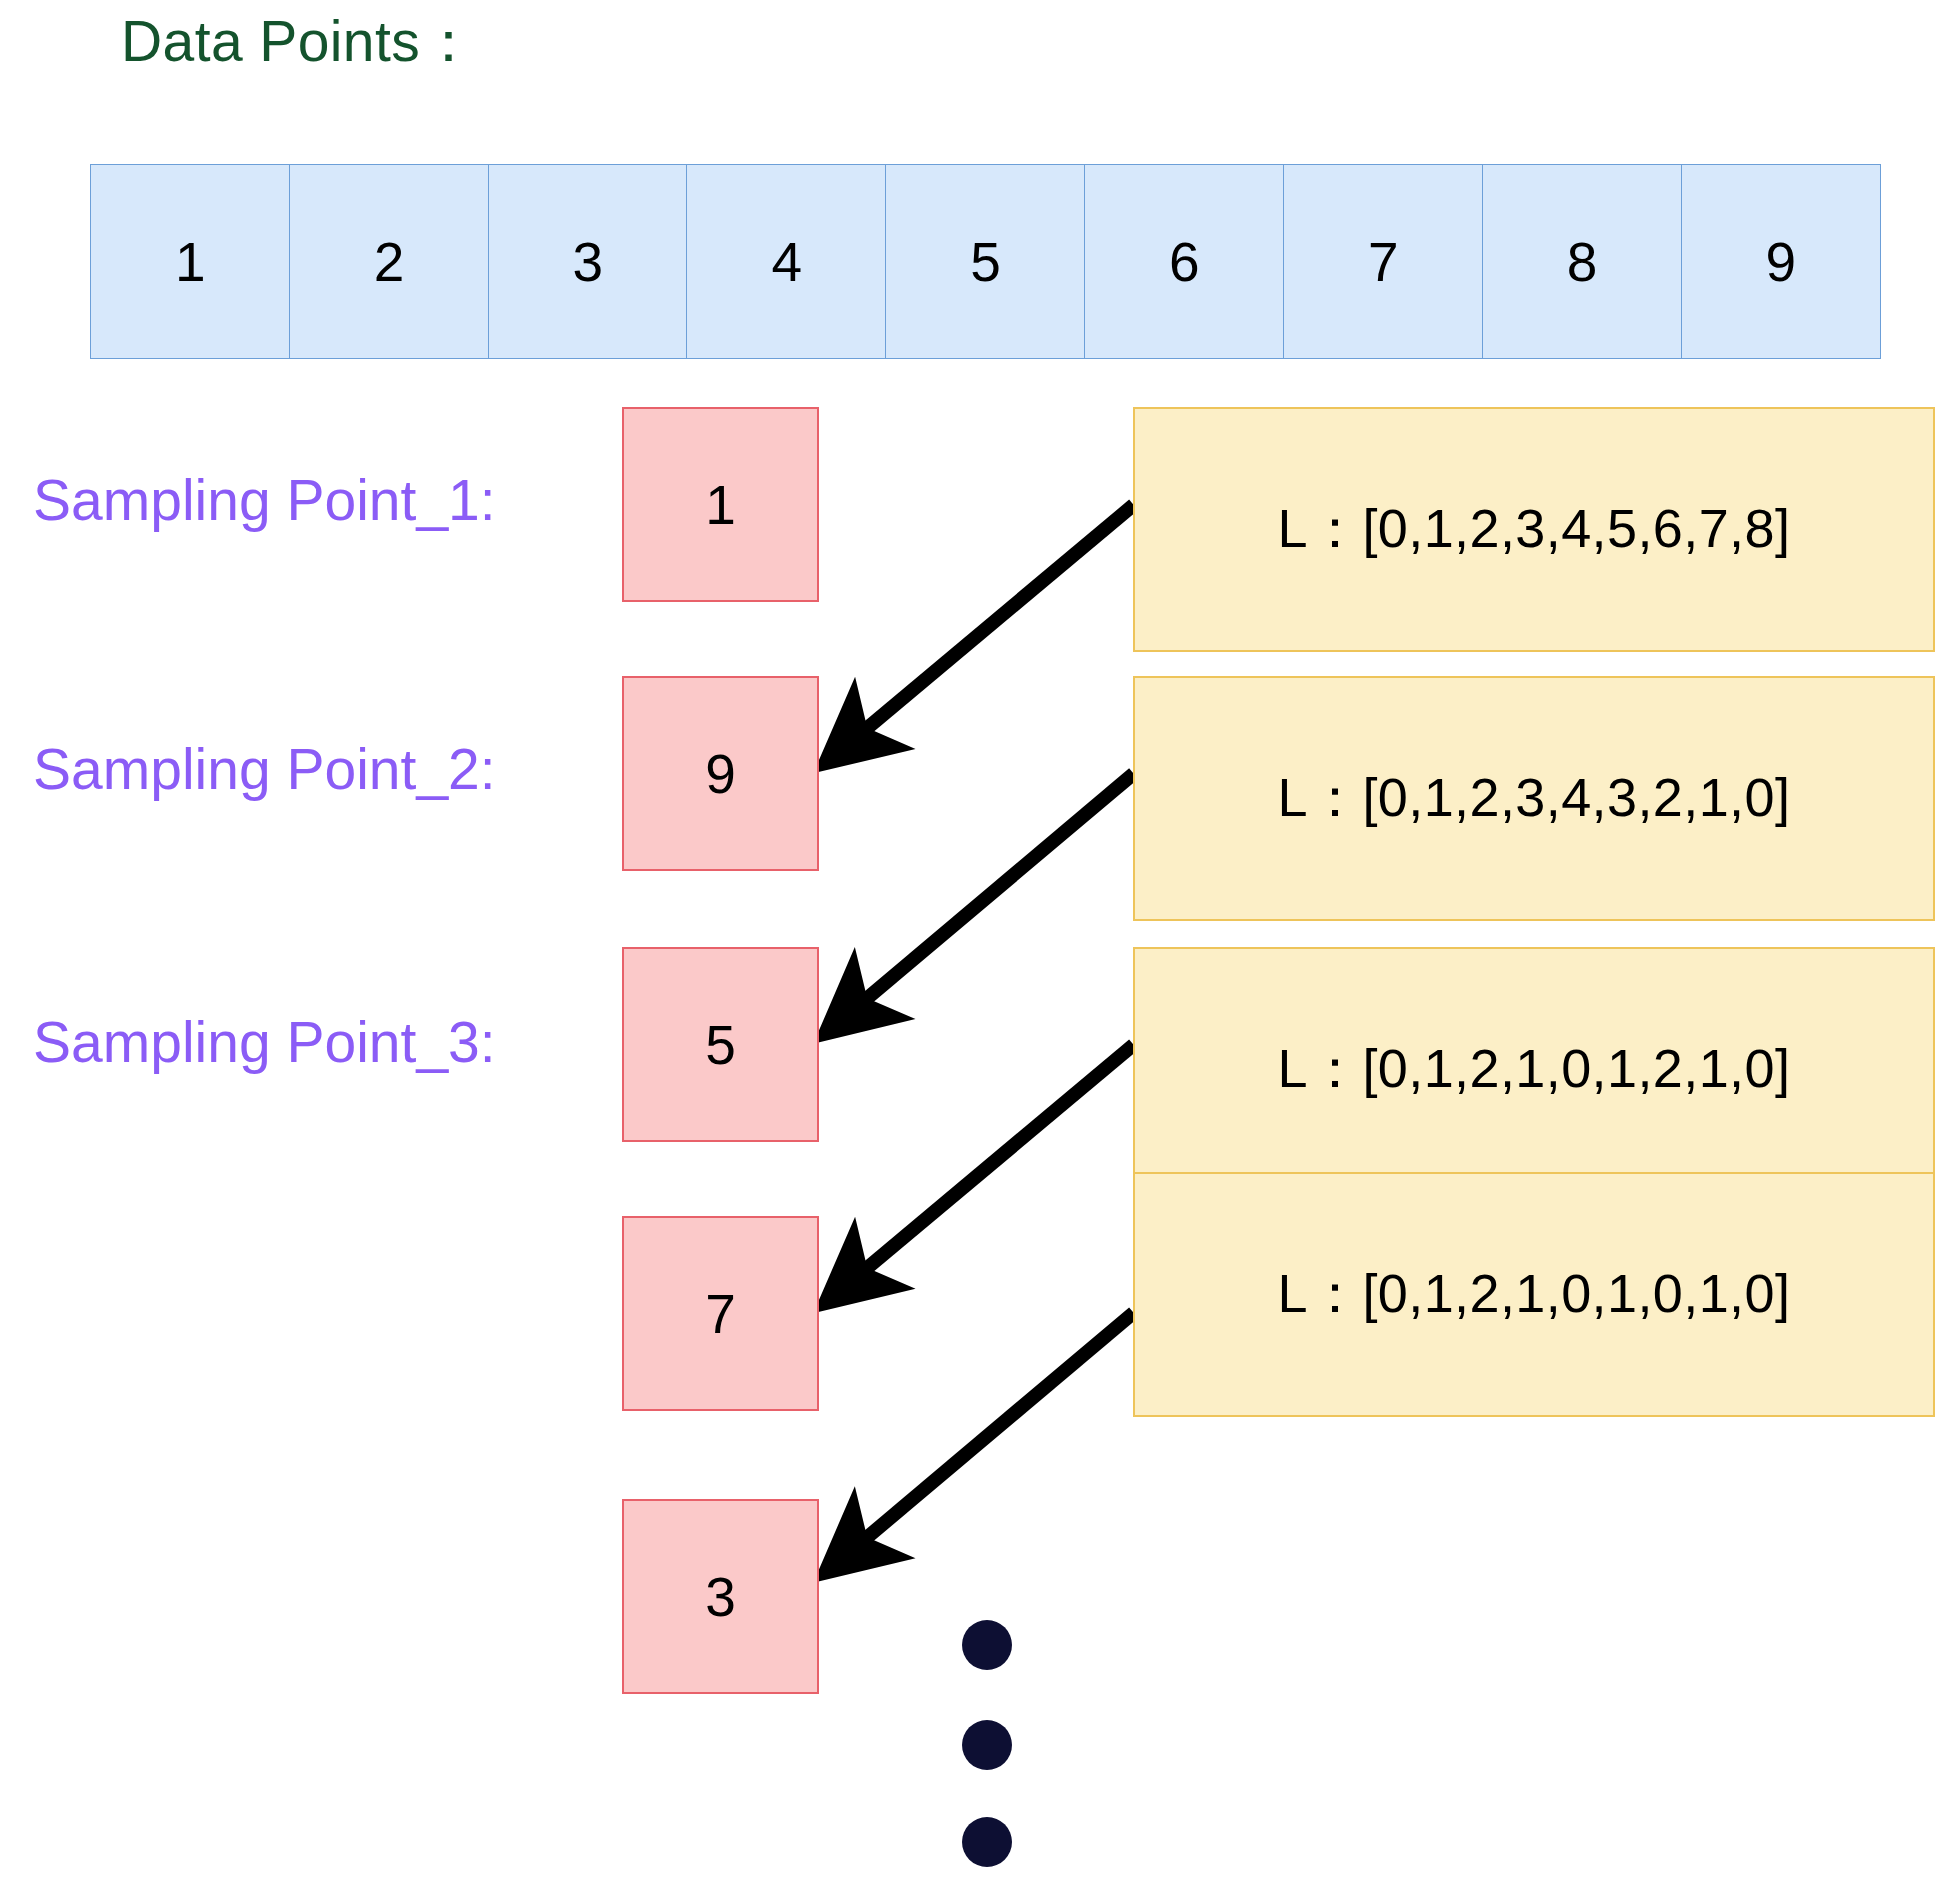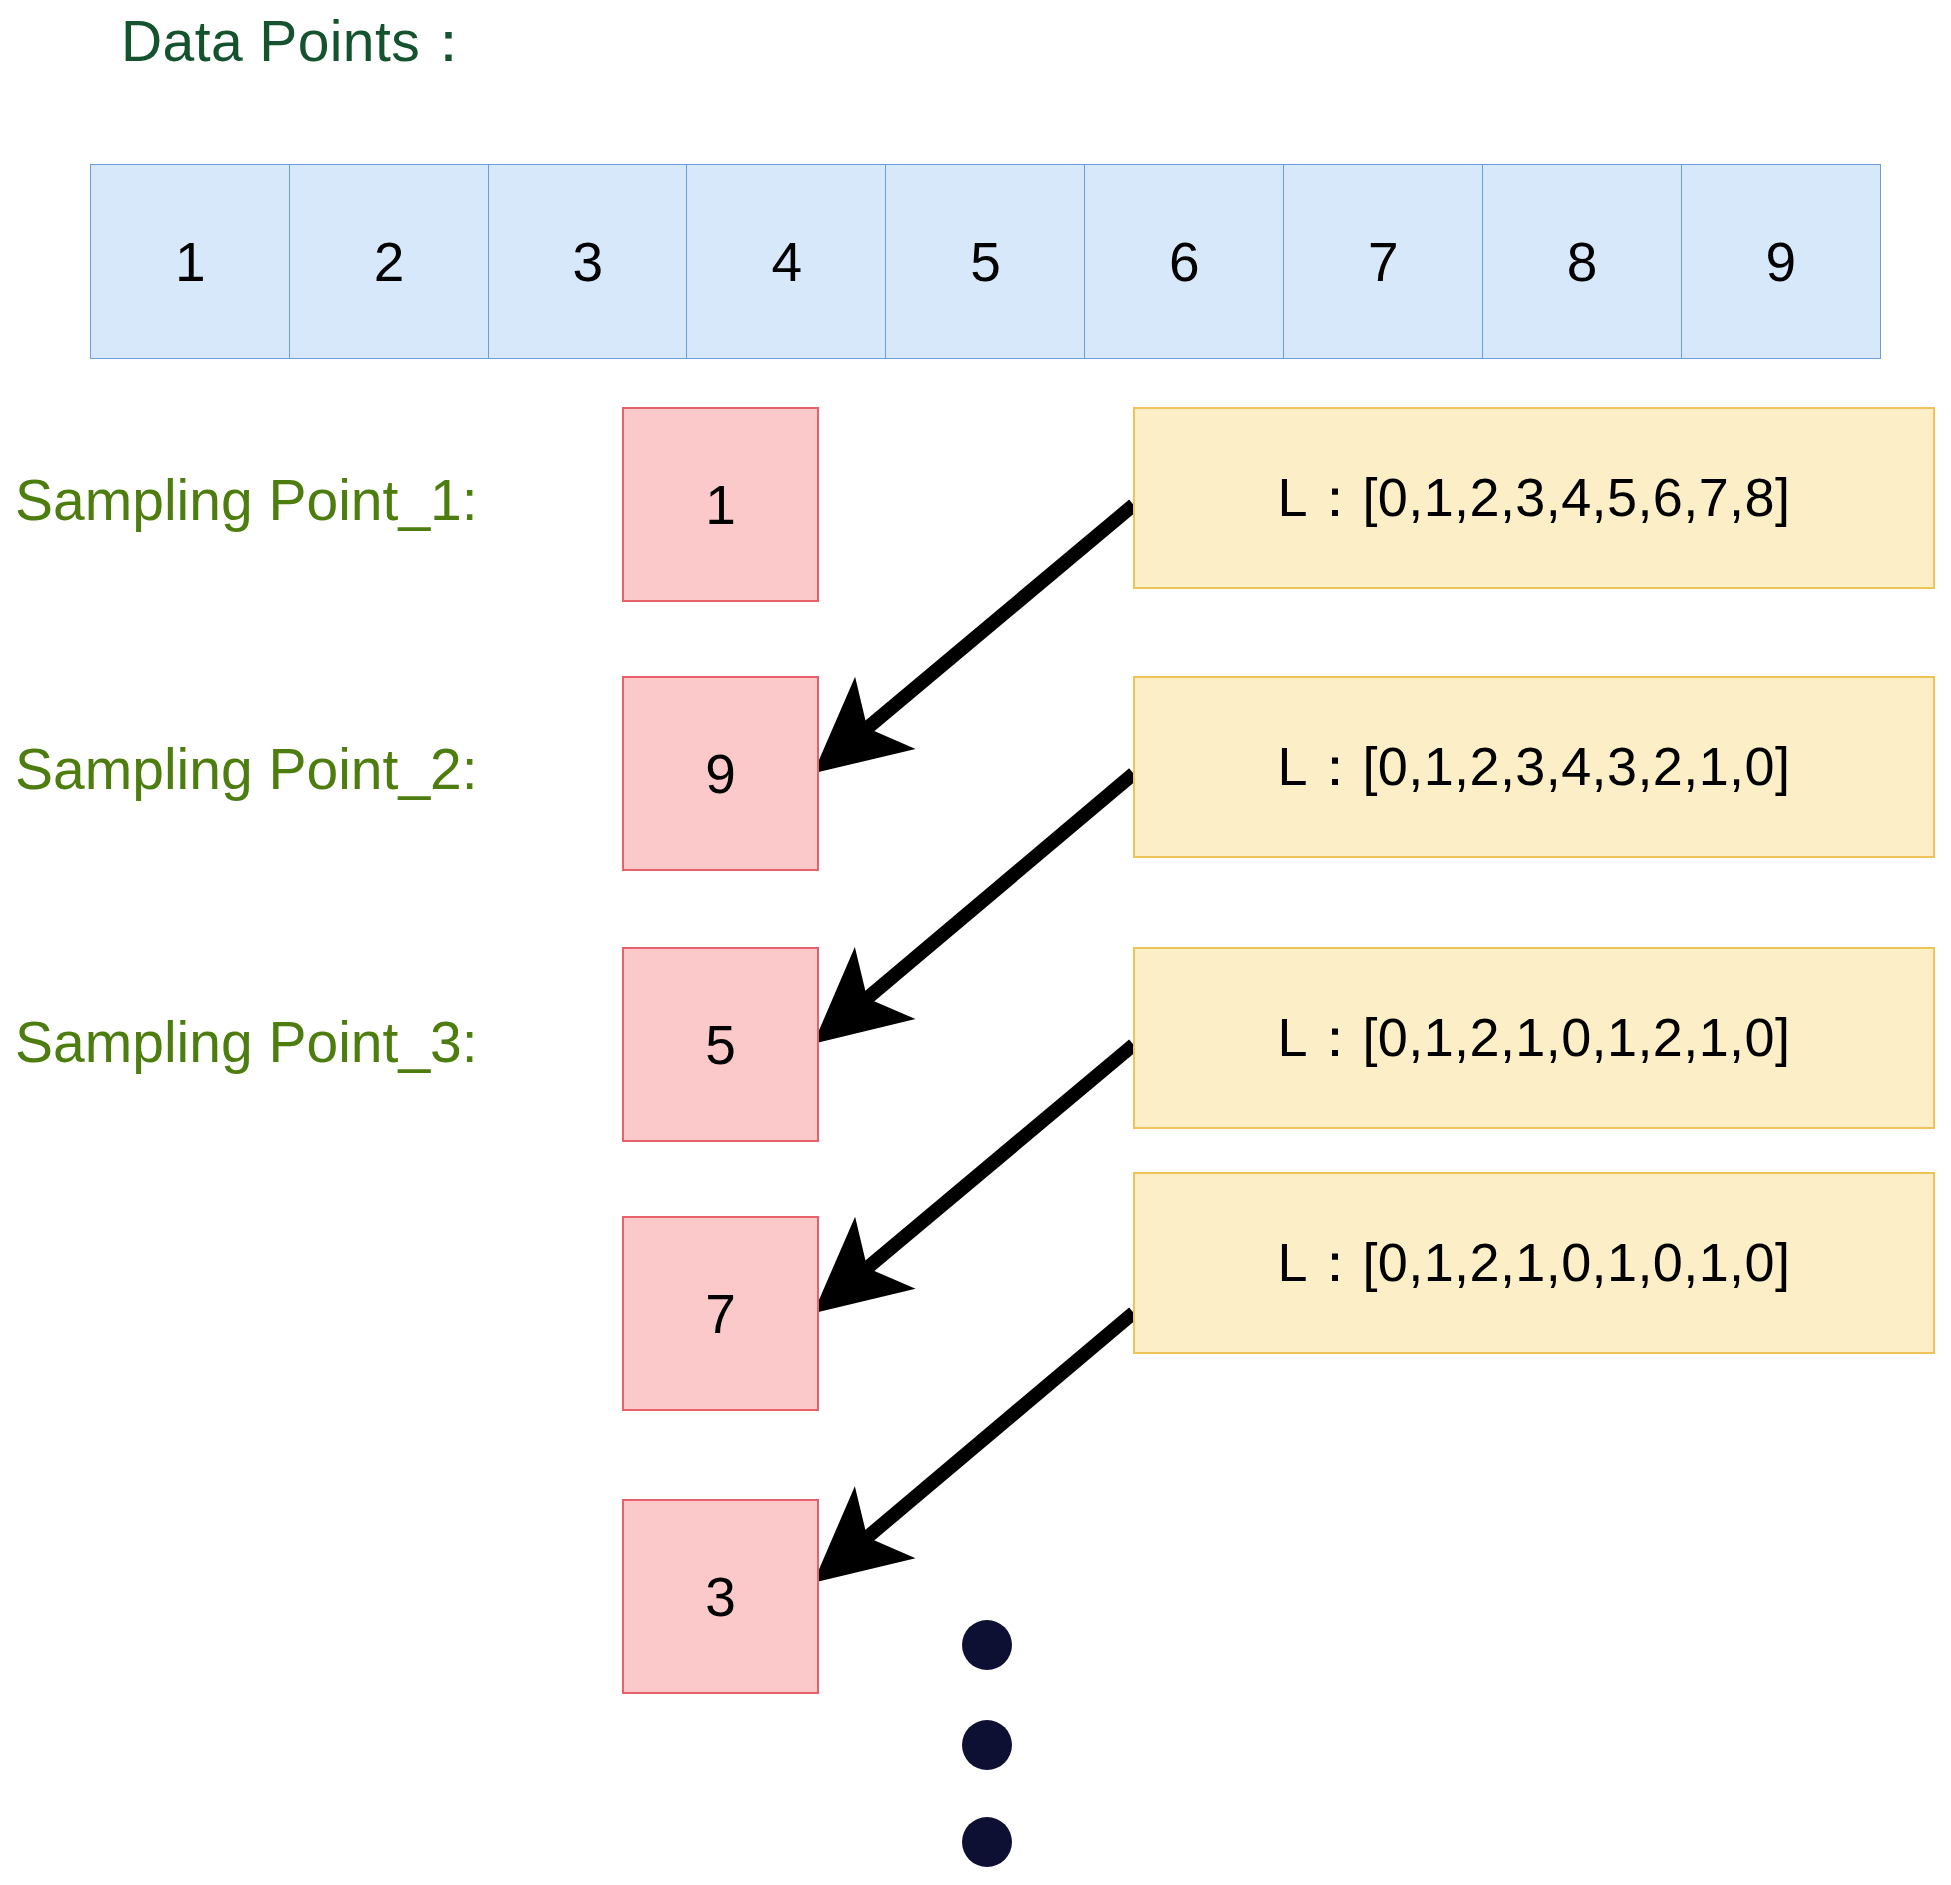--- a/index.html
+++ b/index.html
@@ -50,25 +50,25 @@
     align-items: center;
     justify-content: center;
     font-size: 55px;
     color: #000;
   }
   .data-cell:first-child { margin-left: 0; }
 
   
   .sp-label {
     position: absolute;
-    left: 15px;
+    left: 33px;
     font-size: 57px;
     line-height: 65px;
     white-space: nowrap;
-    color: #4d7c0f;
+    color: #8b5cf6;
   }
   .sp-box {
     position: absolute;
     left: 622px;
     width: 197px;
     height: 195px;
     background: #fbc9c9;
     border: 2.4px solid #e8616a;
     box-sizing: border-box;
     display: flex;
@@ -76,21 +76,21 @@
     justify-content: center;
     font-size: 55px;
     color: #000;
   }
 
   
   .l-box {
     position: absolute;
     left: 1133px;
     width: 802px;
-    height: 182px;
+    height: 245px;
     background: #fcefc7;
     border: 2.4px solid #eec45a;
     box-sizing: border-box;
     display: flex;
     align-items: center;
     justify-content: center;
     font-size: 54px;
     letter-spacing: 0.4px;
     color: #000;
     white-space: nowrap;

